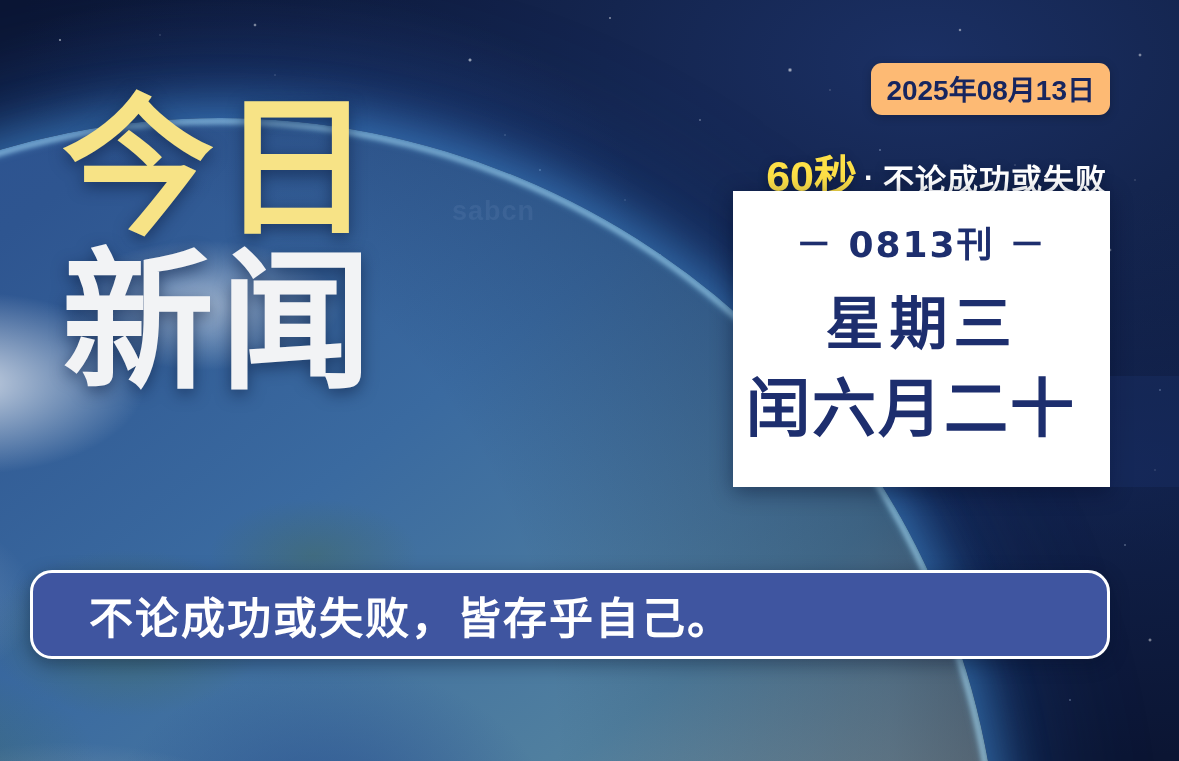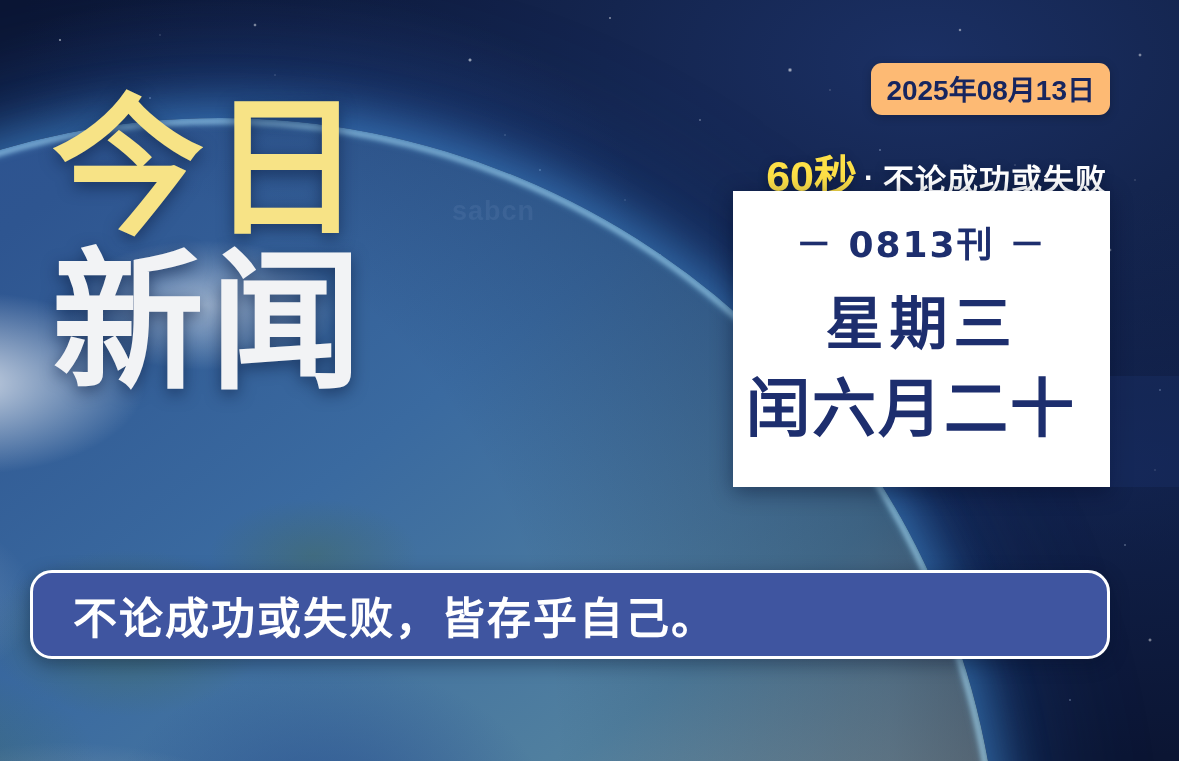--- a/index.html
+++ b/index.html
@@ -161,21 +161,21 @@
     font-size: 27px;
     font-weight: 700;
     letter-spacing: 1px;
     color: rgba(160,185,230,.10);
     user-select: none;
   }
 
   
   .brand {
     position: absolute;
-    left: 52px;
+    left: 62px;
     top: 96px;
     line-height: .96;
     font-family: "DejaVu Sans", "Liberation Sans", sans-serif;
   }
   .brand .line {
     display: block;
     font-size: 152px;
     font-weight: 700;
     letter-spacing: 6px;
     white-space: nowrap;
@@ -319,21 +319,21 @@
     border-radius: 22px;
     display: flex;
     align-items: center;
     box-shadow: 0 5px 18px rgba(5,14,40,.4);
   }
   .quote-text {
     color: #ffffff;
     font-size: 44px;
     font-weight: 700;
     letter-spacing: 2px;
-    padding-left: 40px;
+    padding-left: 56px;
     white-space: nowrap;
     font-family: "DejaVu Sans", "Liberation Sans", sans-serif;
   }
 </style>
 </head>
 <body>
 
 <div class="poster">
 
   <div class="sky"></div>

